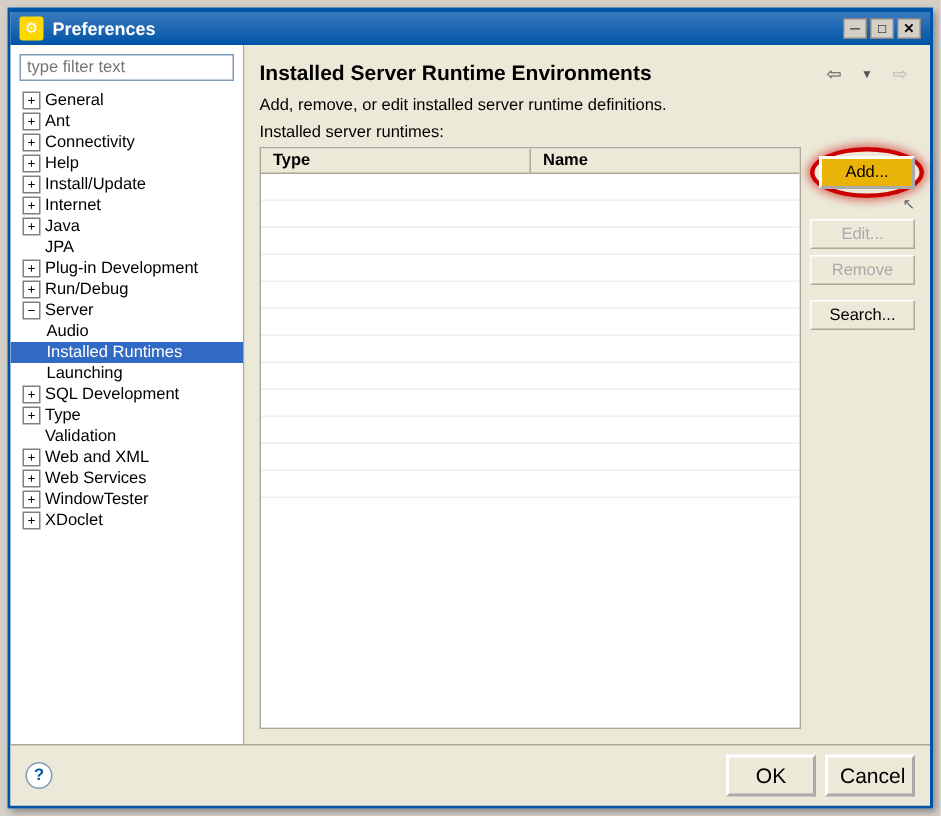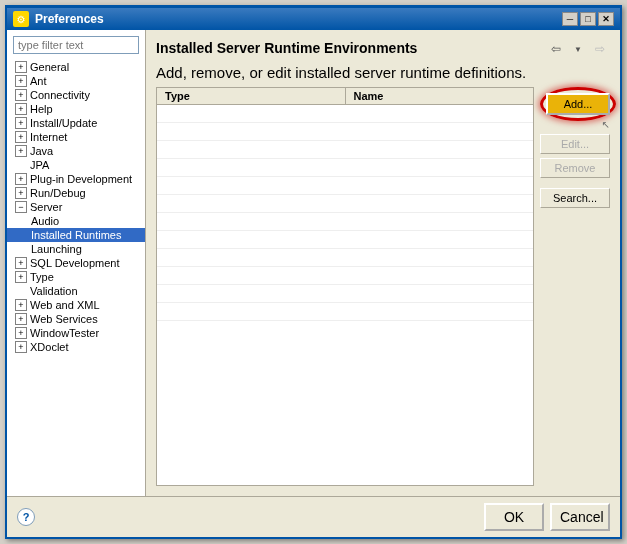--- a/index.html
+++ b/index.html
@@ -70,21 +70,21 @@
       color: #000;
       font-weight: bold;
     }
     .title-btn.close { background: #d4d0c8; }
     .window-body {
       display: flex;
       flex: 1;
       overflow: hidden;
     }
     .left-panel {
-      width: 139px;
+      width: 156px;
       background: white;
       border-right: 1px solid #aca899;
       display: flex;
       flex-direction: column;
       flex-shrink: 0;
     }
     .filter-input {
       margin: 6px;
       padding: 2px 4px;
       border: 1px solid #7f9db9;
@@ -157,21 +157,21 @@
       border: none;
       cursor: pointer;
       font-size: 12px;
       color: #555;
       display: flex;
       align-items: center;
       justify-content: center;
     }
     .nav-btn:disabled { color: #bbb; }
     .description {
-      font-size: 15px;
+      font-size: 11px;
       color: #000;
       margin-bottom: 6px;
     }
     .label {
       font-size: 11px;
       color: #000;
       margin-bottom: 4px;
     }
     .table-area {
       display: flex;
@@ -422,20 +422,21 @@
     <div class="right-panel">
       <div class="right-header">
         <span class="page-title">Installed Server Runtime Environments</span>
         <div class="nav-buttons">
           <button class="nav-btn">⇦</button>
           <button class="nav-btn" style="font-size:8px;">▼</button>
           <button class="nav-btn" disabled="" style="color:#bbb;">⇨</button>
         </div>
       </div>
       <p class="description">Add, remove, or edit installed server runtime definitions.</p>
+      <p class="label">Installed server runtimes:</p>
 
       <div class="table-area">
         <div class="table-wrapper">
           <div class="table-header">
             <div class="th">Type</div>
             <div class="th">Name</div>
           </div>
           <div class="table-body">
 
             <div class="stripe-row"></div>

